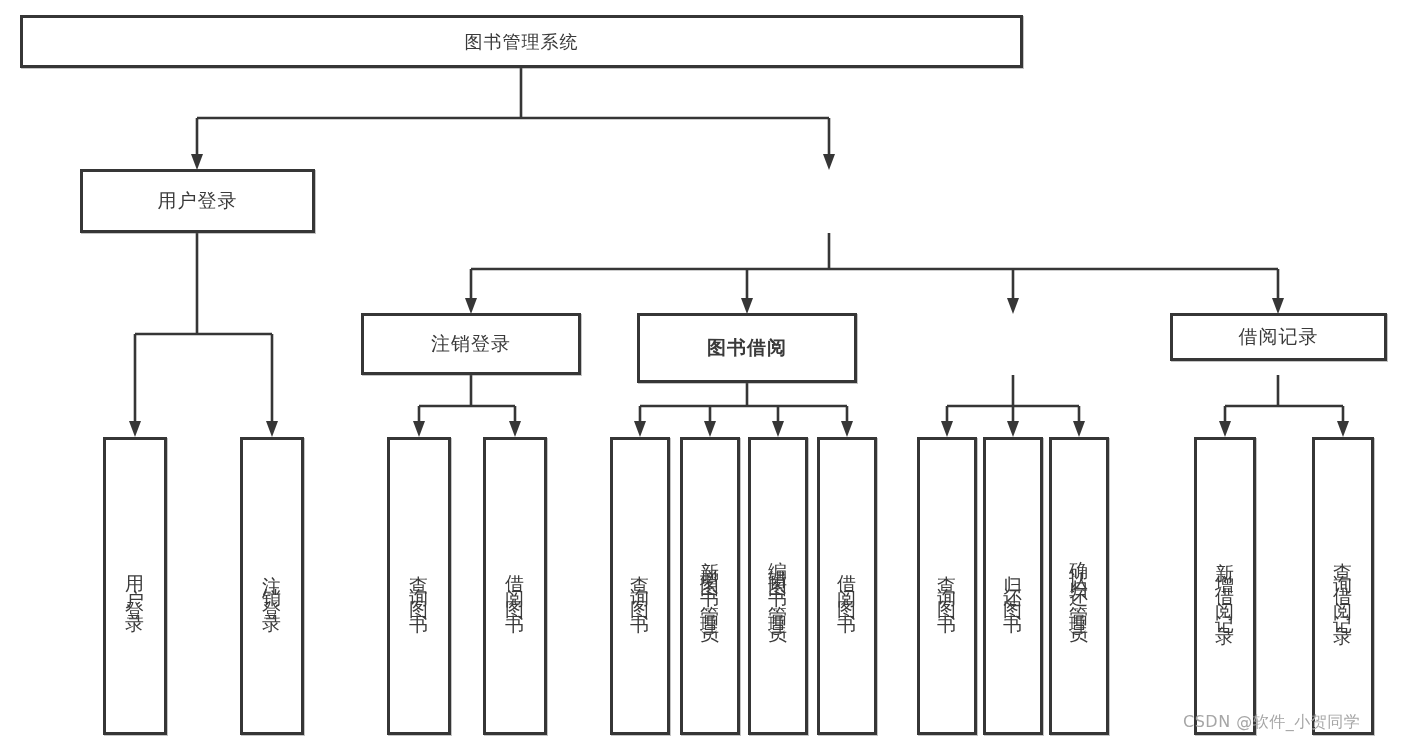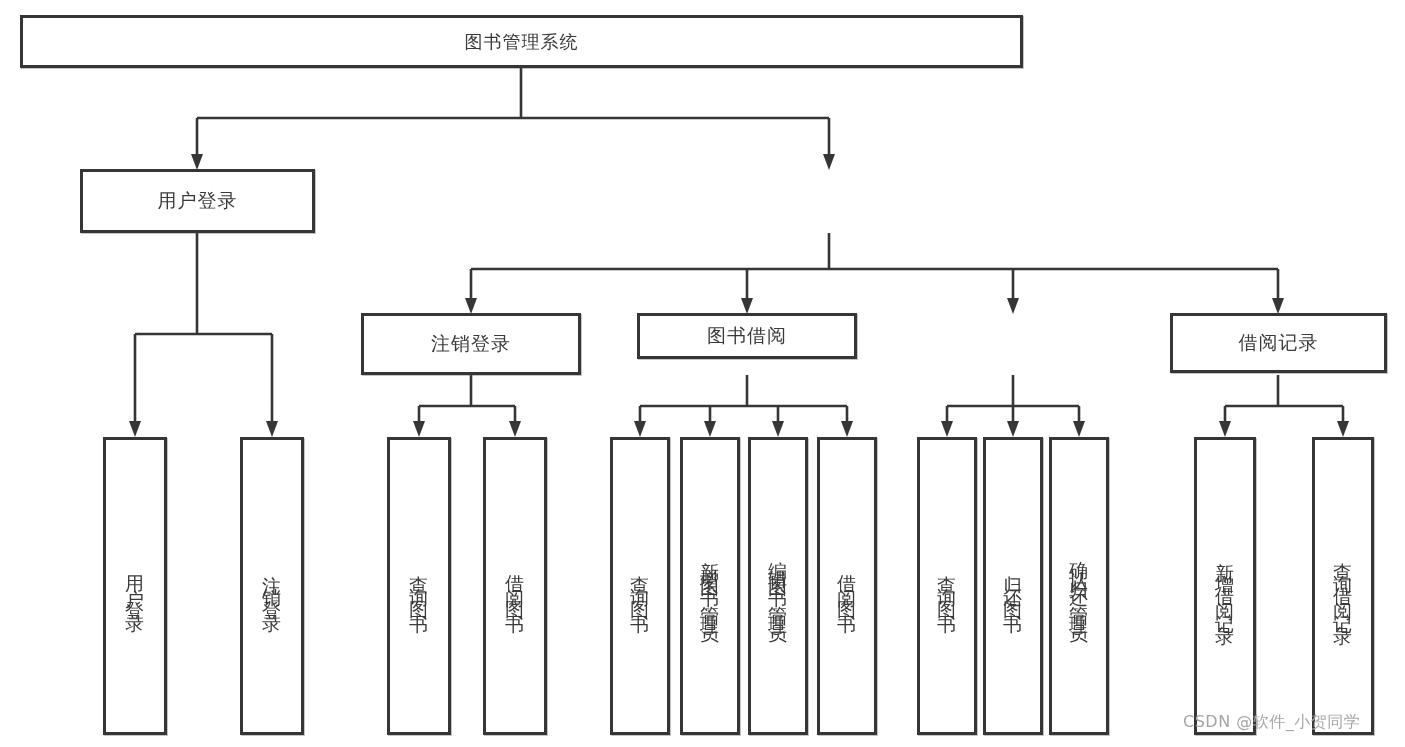--- a/index.html
+++ b/index.html
@@ -92,22 +92,22 @@
       <polygon points="1219,421 1231,421 1225,437"></polygon>
       <polygon points="1337,421 1349,421 1343,437"></polygon>
     </g>
   </svg>
 
   <div class="node h" style="left:20px; top:15px; width:1003px; height:53px; font-size:18px;">图书管理系统</div>
 
   <div class="node h" style="left:80px; top:169px; width:235px; height:64px;">用户登录</div>
 
   <div class="node h" style="left:361px; top:313px; width:220px; height:62px;">注销登录</div>
-  <div class="node h" style="left:637px; top:313px; width:220px; height:46px;">图书借阅</div>
-  <div class="node h" style="left:1170px; top:313px; width:217px; height:60px;">借阅记录</div>
+  <div class="node h" style="left:637px; top:313px; width:220px; height:70px;font-weight:bold;">图书借阅</div>
+  <div class="node h" style="left:1170px; top:313px; width:217px; height:48px;">借阅记录</div>
 
   <div class="node v" style="left:103px; top:437px; width:64px; height:298px;">用户登录</div>
   <div class="node v" style="left:240px; top:437px; width:64px; height:298px;">注销登录</div>
 
   <div class="node v" style="left:387px; top:437px; width:64px; height:298px;">查询图书</div>
   <div class="node v" style="left:483px; top:437px; width:64px; height:298px;">借阅图书</div>
 
   <div class="node v" style="left:610px; top:437px; width:60px; height:298px;">查询图书</div>
   <div class="node v" style="left:680px; top:437px; width:60px; height:298px; letter-spacing:9px;">新增图书（管理员）</div>
   <div class="node v" style="left:748px; top:437px; width:60px; height:298px; letter-spacing:9px;">编辑图书（管理员）</div>

